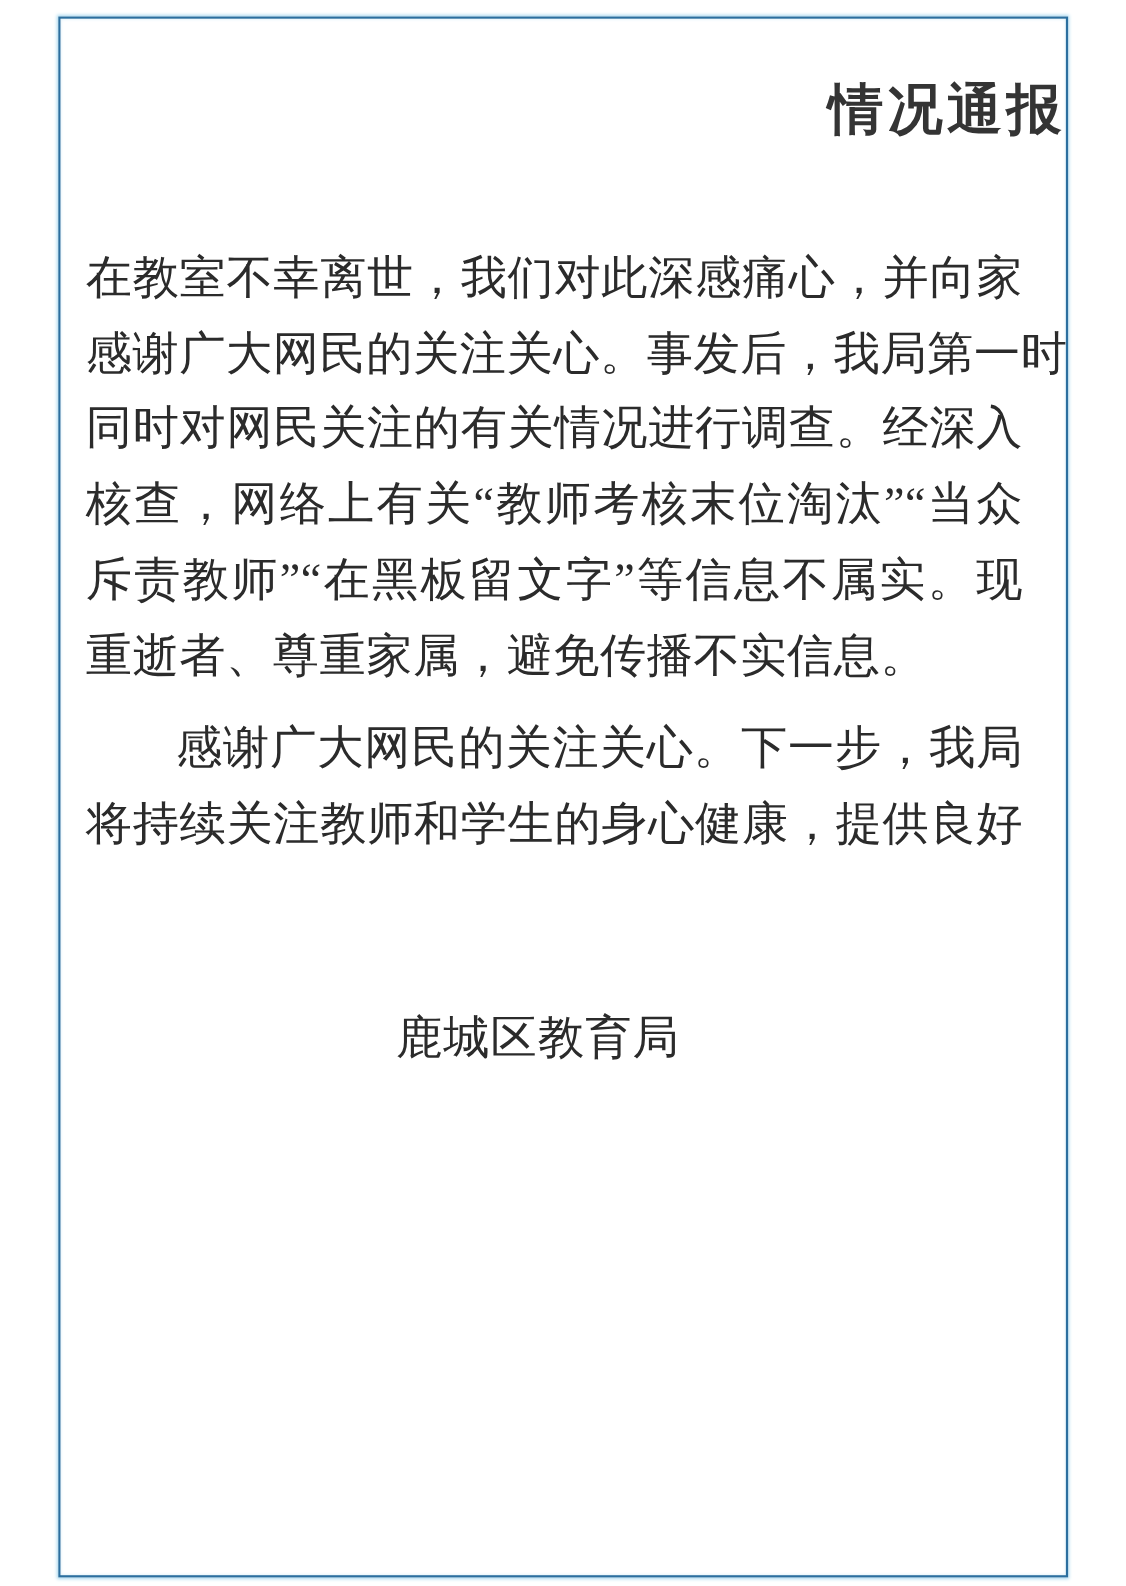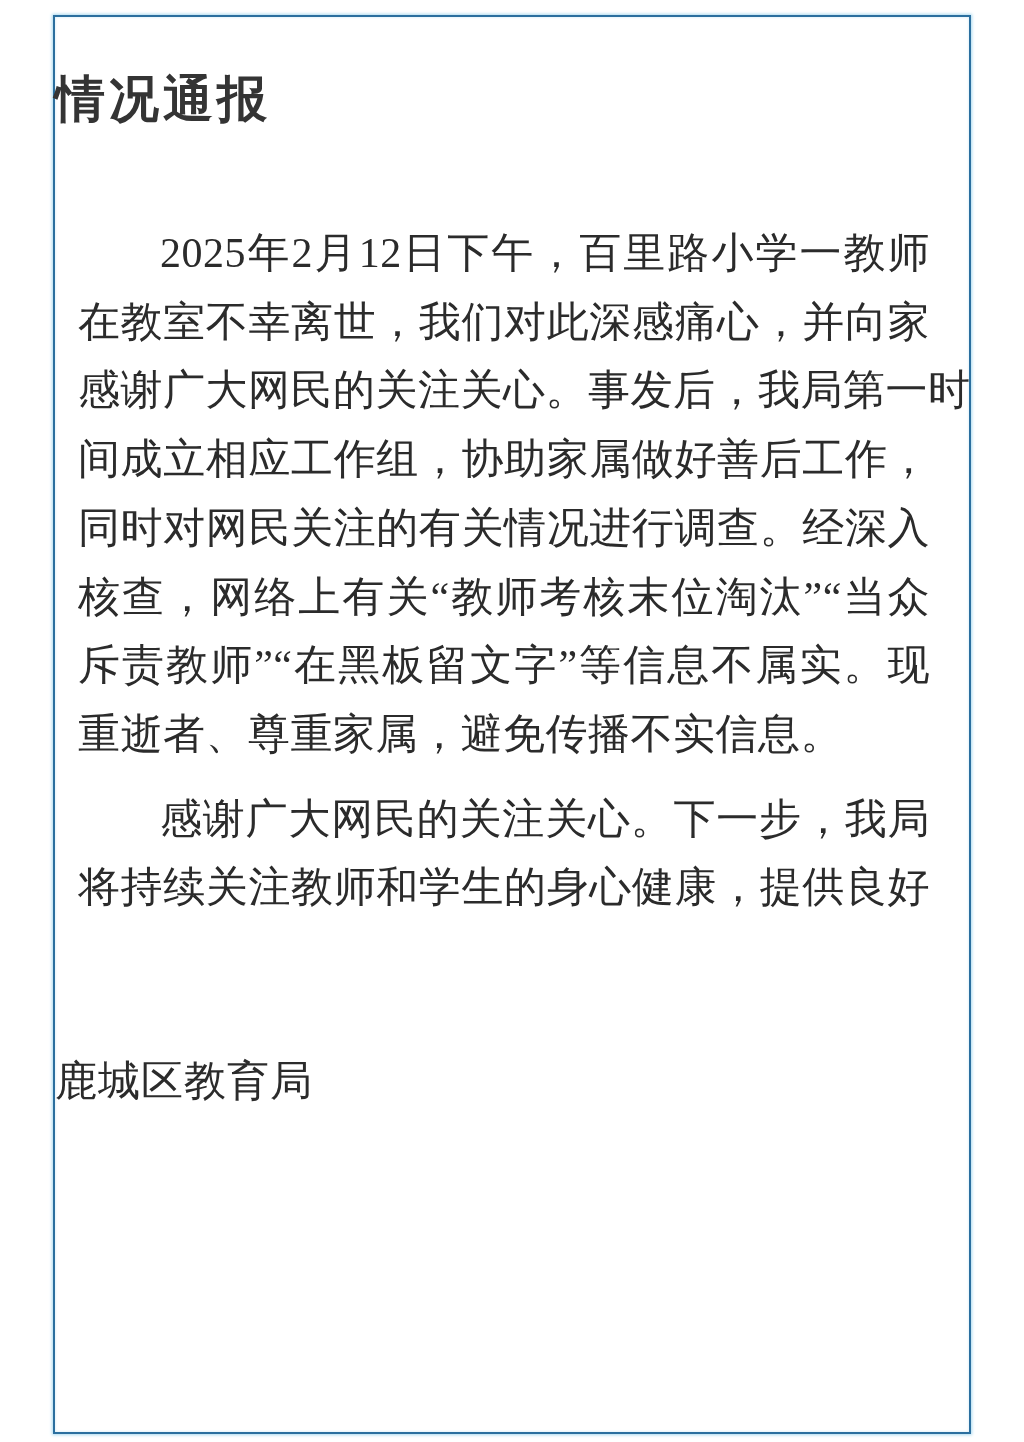--- a/index.html
+++ b/index.html
@@ -22,21 +22,21 @@
     top: 15px;
     width: 918px;
     height: 1419px;
     box-sizing: border-box;
     border: 2px solid #2b6f9f;
     box-shadow: 0 0 3px 1px #a9d9ef, inset 0 0 3px 0 #cde8f5;
     background: #ffffff;
   }
   .title {
     margin: 52px 0 0 0;
-    text-align: left;
+    text-align: right;
     font-family: "Liberation Sans", "DejaVu Sans", sans-serif;
     font-weight: 700;
     font-size: 50px;
     line-height: 60px;
     letter-spacing: 4px;
     color: #343434;
   }
   .body-text {
     margin-top: 90px;
     padding: 0 39px 0 23px;
@@ -53,42 +53,40 @@
     letter-spacing: 0.5px;
   }
   .line.indent { padding-left: 82px; }
   .line.pend {
     text-align: center;
     text-align-last: left;
   }
   .signature {
     margin-top: 125px;
     padding-right: 46px;
-    text-align: left;
+    text-align: center;
     font-size: 42px;
   }
   .sig-line {
     line-height: 68.7px;
     letter-spacing: 1px;
   }
 </style>
 </head>
 <body>
 
 <div class="page">
   <div class="frame">
 
     <h1 class="title">情况通报</h1>
 
     <div class="body-text">
       <div class="para">
-        <p class="line indent">2025年2月12日下午，百里路小学一教师</p>
         <p class="line">在教室不幸离世，我们对此深感痛心，并向家</p>
         <p class="line">感谢广大网民的关注关心。事发后，我局第一时</p>
-        <p class="line">间成立相应工作组，协助家属做好善后工作，</p>
         <p class="line">同时对网民关注的有关情况进行调查。经深入</p>
         <p class="line">核查，网络上有关“教师考核末位淘汰”“当众</p>
         <p class="line">斥责教师”“在黑板留文字”等信息不属实。现</p>
         <p class="line pend">重逝者、尊重家属，避免传播不实信息。</p>
       </div>
       <div class="para">
         <p class="line indent">感谢广大网民的关注关心。下一步，我局</p>
         <p class="line">将持续关注教师和学生的身心健康，提供良好</p>
       </div>
     </div>

